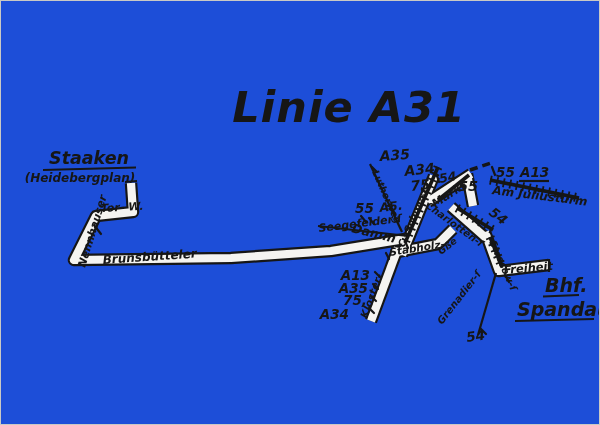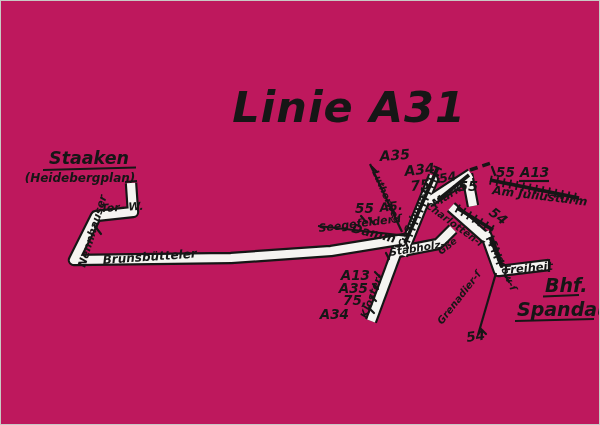--- a/index.html
+++ b/index.html
@@ -1,18 +1,18 @@
 <!DOCTYPE html>
 <html><head>
 <meta charset="utf-8">
 <style>
   html,body{margin:0;padding:0;background:#e8e8e6;}
   .frame{
     position:relative;width:600px;height:425px;
-    background:#be185d;border:1px solid #c9c9c5;box-sizing:border-box;
+    background:#1d4ed8;border:1px solid #c9c9c5;box-sizing:border-box;
     overflow:hidden;font-family:"DejaVu Sans",sans-serif;
   }
   svg{position:absolute;left:0;top:0;}
   
   .band-o{fill:none;stroke:#161616;stroke-width:12.5;stroke-linejoin:round;stroke-linecap:butt;}
   .band-i{fill:none;stroke:#f5f4f1;stroke-width:8.2;stroke-linejoin:round;stroke-linecap:butt;}
   .thin{fill:none;stroke:#161616;stroke-width:2.2;stroke-linecap:butt;}
   .thick{fill:none;stroke:#161616;stroke-width:3.6;}
   .hatch{fill:none;stroke:#161616;stroke-width:9;stroke-dasharray:1.8 4.8;}
   .dash{fill:none;stroke:#161616;stroke-width:3.6;stroke-dasharray:8 5;}

